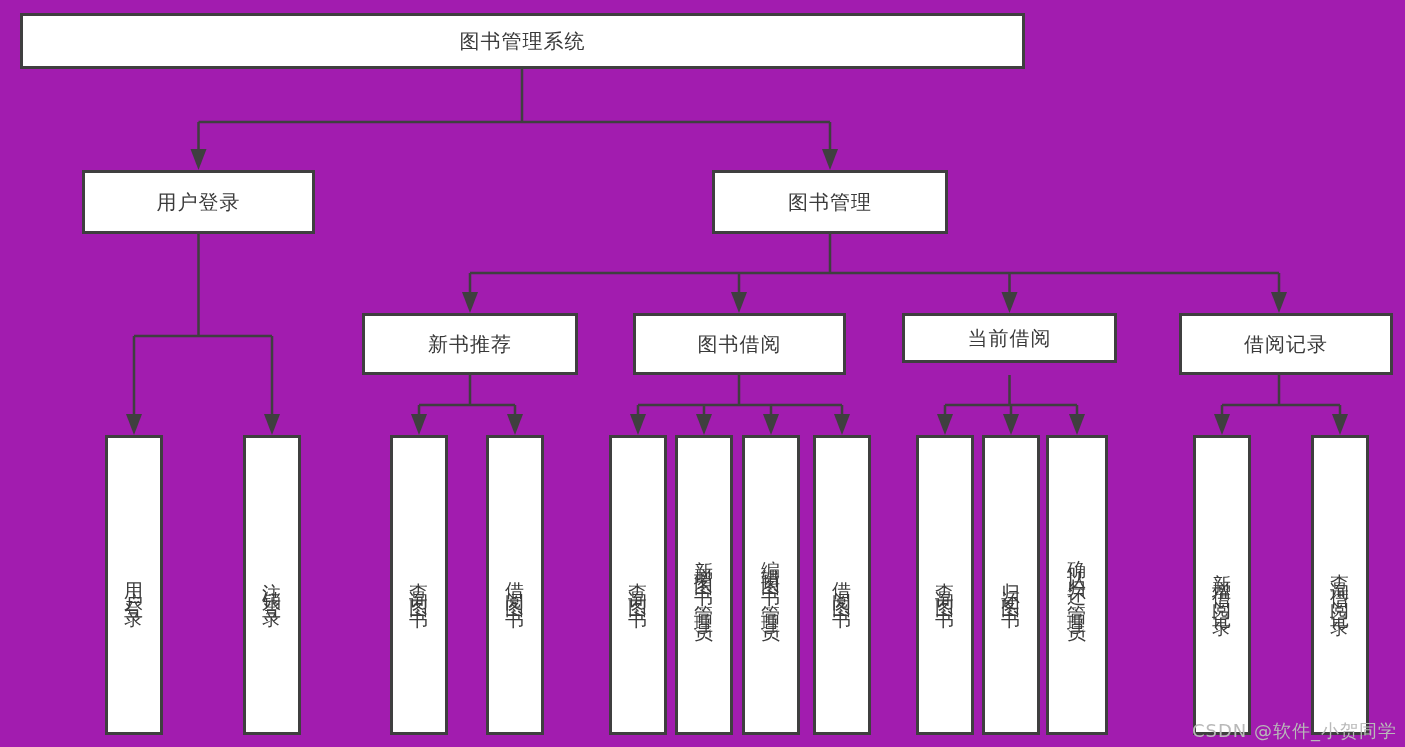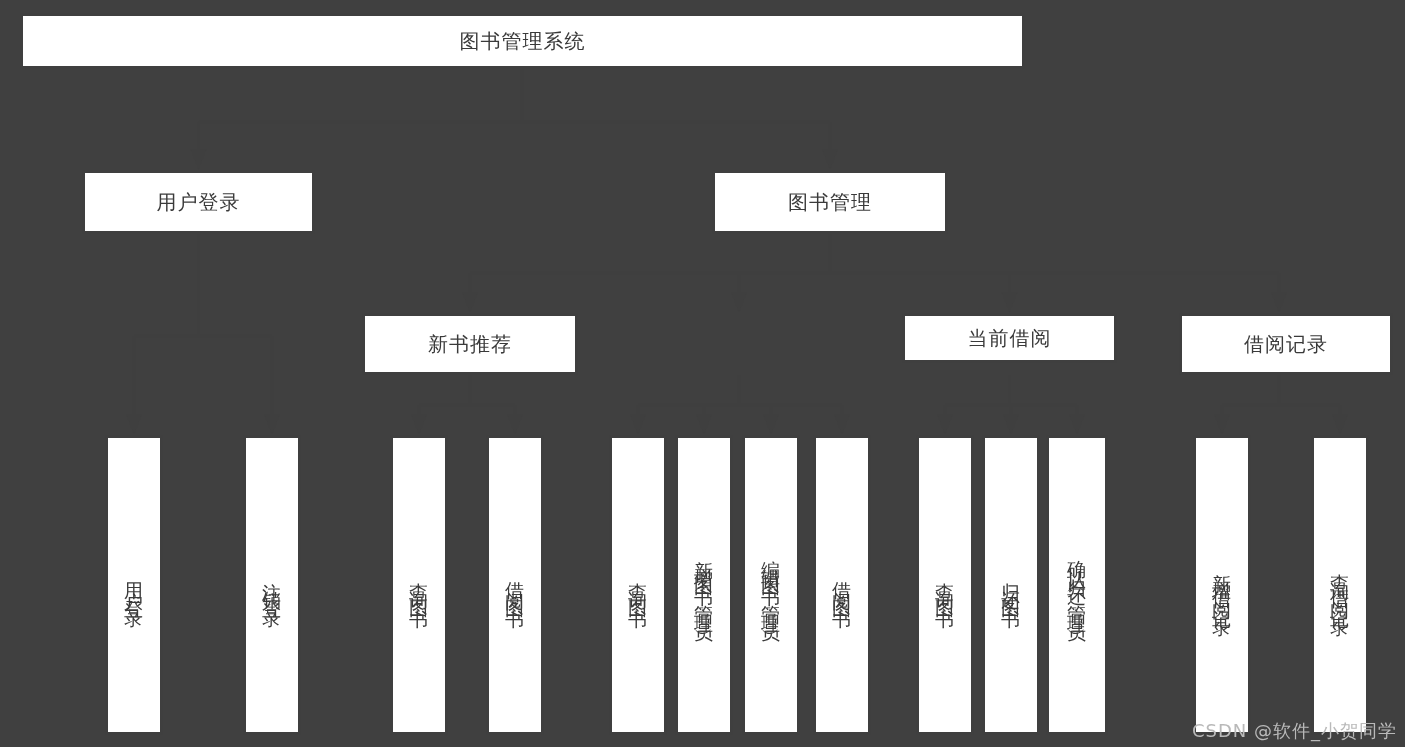--- a/index.html
+++ b/index.html
@@ -1,17 +1,17 @@
 <!DOCTYPE html>
 <html><head>
 <meta charset="utf-8">
 <style>
   html,body{margin:0;padding:0;background:#ffffff;}
   #canvas{
-    position:relative;width:1405px;height:747px;background:#404040;overflow:hidden;
+    position:relative;width:1405px;height:747px;background:#a21caf;overflow:hidden;
     font-family:"DejaVu Sans","Liberation Sans",sans-serif;color:#3a3a3a;
   }
   svg.wires{position:absolute;left:0;top:0;width:1405px;height:747px;pointer-events:none;}
   .node{
     position:absolute;box-sizing:border-box;border:3px solid #3f3f3f;background:#ffffff;
     display:flex;align-items:center;justify-content:center;text-align:center;
   }
   .hnode{font-size:20px;letter-spacing:1px;}
   .leaf{font-size:19px;}
   .vtext{
@@ -67,20 +67,23 @@
   <div class="node hnode" style="left:82px;top:170px;width:233px;height:64px;">
     <span>用户登录</span>
   </div>
   <div class="node hnode" style="left:712px;top:170px;width:236px;height:64px;">
     <span>图书管理</span>
   </div>
 
   <div class="node hnode" style="left:362px;top:313px;width:216px;height:62px;">
     <span>新书推荐</span>
   </div>
+  <div class="node hnode" style="left:633px;top:313px;width:213px;height:62px;">
+    <span>图书借阅</span>
+  </div>
   <div class="node hnode" style="left:902px;top:313px;width:215px;height:50px;">
     <span>当前借阅</span>
   </div>
   <div class="node hnode" style="left:1172px;top:313px;width:214px;height:62px;margin-left:7px;">
     <span>借阅记录</span>
   </div>
 
   <div class="node leaf" style="left:105px;top:435px;width:58px;height:300px;">
     <span class="vtext">用户登录</span>
   </div>

